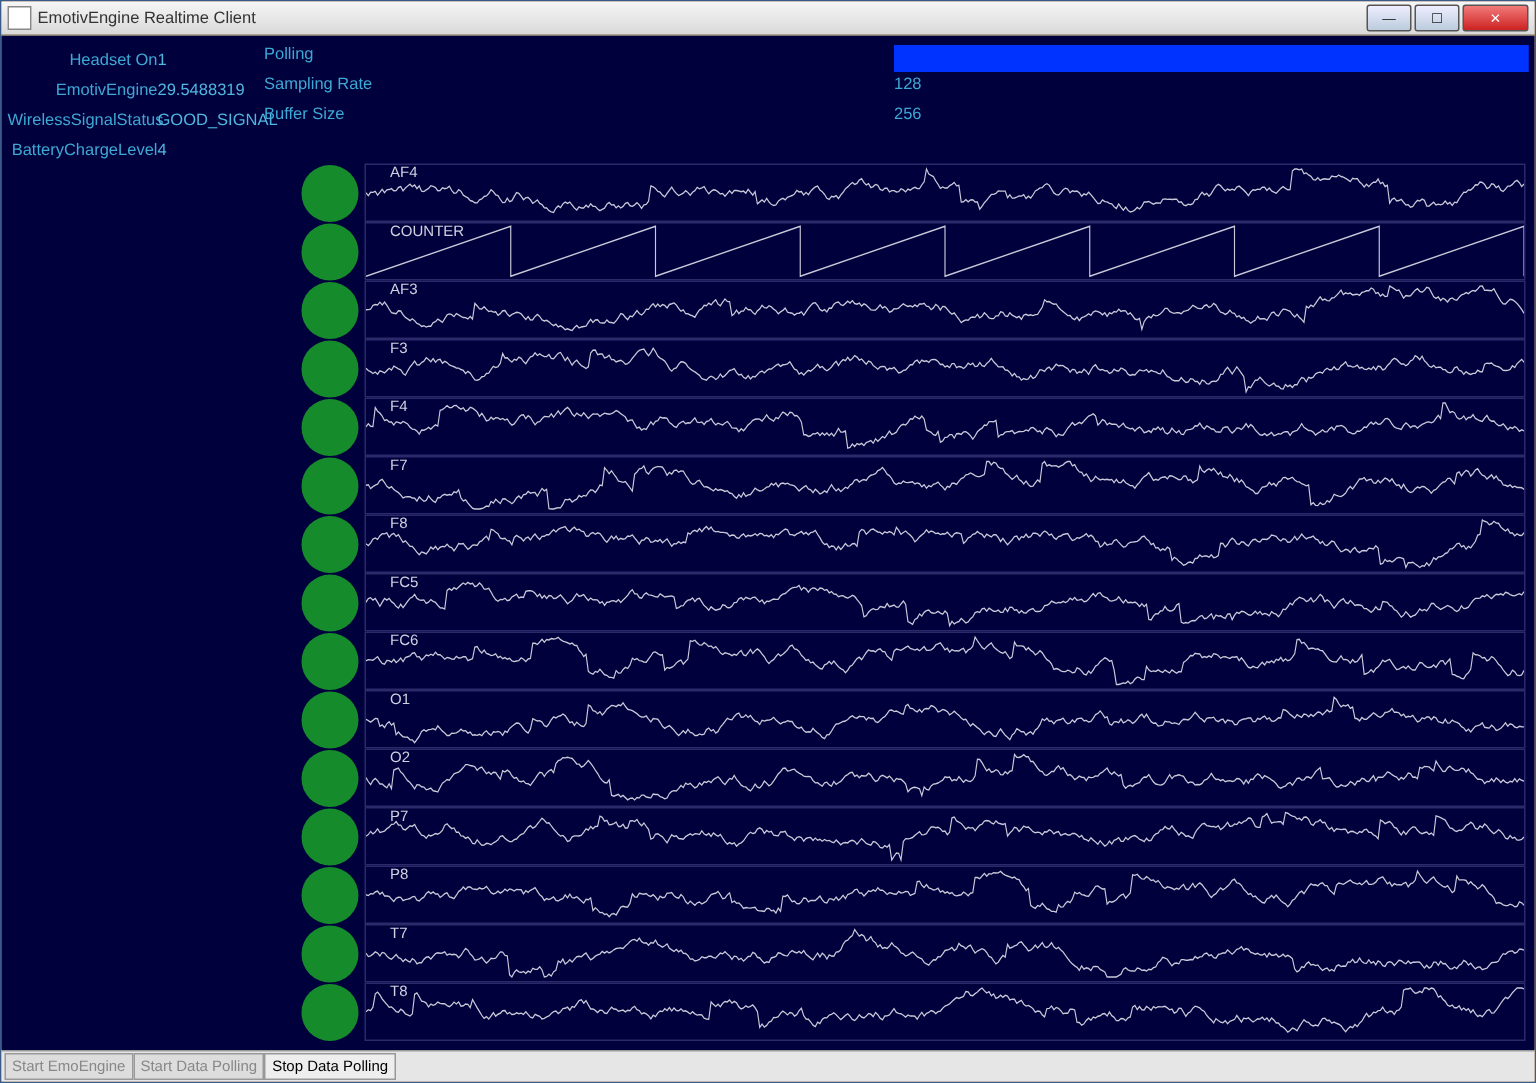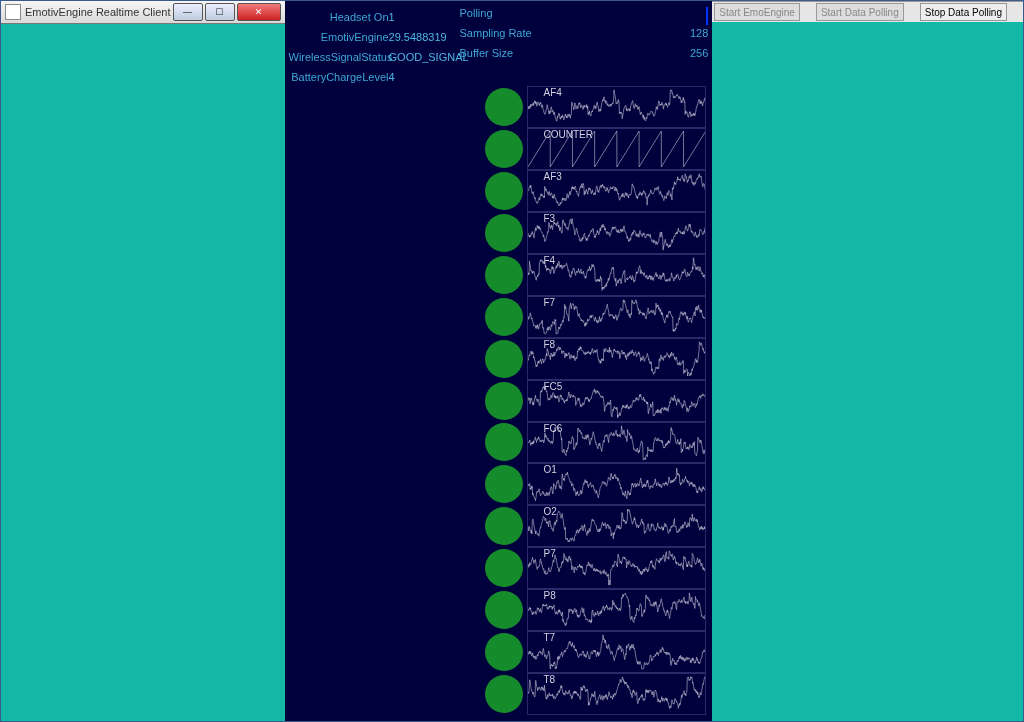--- a/index.html
+++ b/index.html
@@ -7,25 +7,25 @@
     padding: 0;
     width: 1024px;
     height: 722px;
     overflow: hidden;
     font-family: "Segoe UI", Tahoma, sans-serif;
     background: #666;
   }
   .window {
     width: 1024px;
     height: 722px;
-    background: #14b8a6;
+    background: #fdba74;
     border: 1px solid #3a5a8a;
     box-sizing: border-box;
     display: flex;
-    flex-direction: row;
+    flex-direction: column;
   }
   .titlebar {
     height: 22px;
     background: linear-gradient(to bottom, #f6f6f6, #d9d9d9);
     border-bottom: 1px solid #777;
     display: flex;
     align-items: center;
     padding: 0 4px;
     font-size: 11px;
     color: #333;
@@ -159,21 +159,21 @@
     align-items: center;
     padding-left: 2px;
   }
   .footer button {
     font-size: 10px;
     height: 18px;
     padding: 0 4px;
     background: #ddd;
     border: 1px solid #999;
     color: #888;
-    margin-right: 16px;
+    margin-right: 0;
   }
   .footer button.active {
     color: #000;
     background: #eee;
   }
 </style>
 </head>
 <body>
 
 <div class="window">

